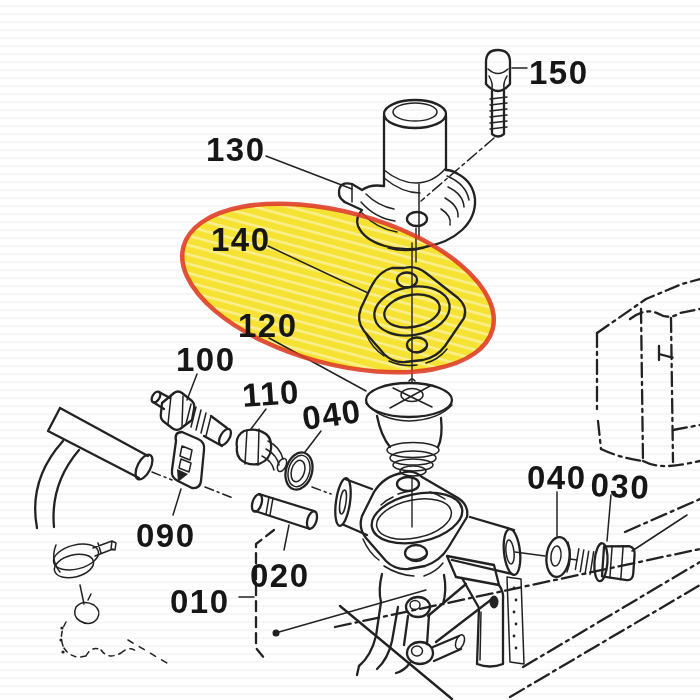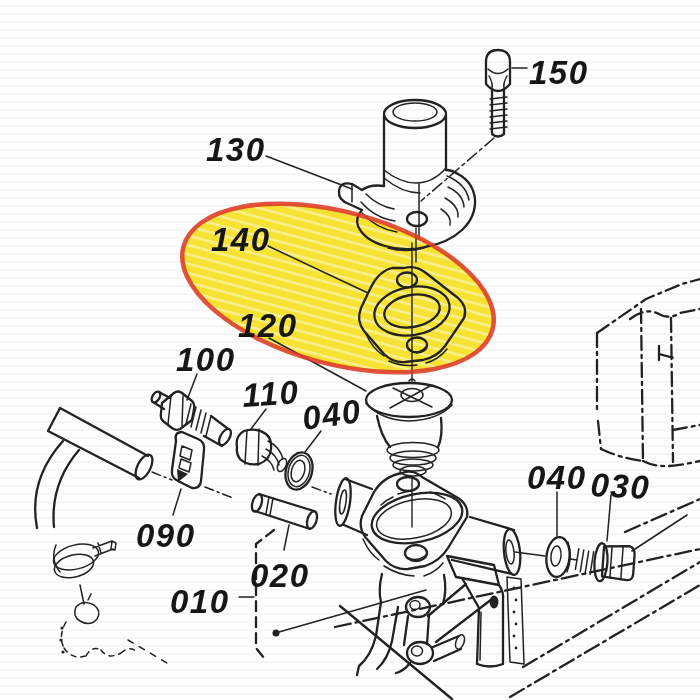--- a/index.html
+++ b/index.html
@@ -1,17 +1,17 @@
 <!DOCTYPE html>
 <html><head>
 <meta charset="utf-8">
 <style>
   html,body{margin:0;padding:0;background:#e8e8e8;}
   #stage{width:700px;height:700px;margin:0 auto;position:relative;background:#fff;overflow:hidden;
-         font-family:"Liberation Sans", sans-serif;font-style:italic;}
+         font-family:"Liberation Sans", sans-serif;}
   svg{display:block}
   .art{fill:none;stroke-linecap:round;stroke-linejoin:round;}
   .w1{stroke-width:1.5}
   .w2{stroke-width:2.3}
   .thin{stroke-width:1.4}
   .lbl{font-family:"Liberation Sans", sans-serif;font-size:33px;letter-spacing:1.5px;font-weight:bold;}
 </style>
 </head>
 <body>
 

